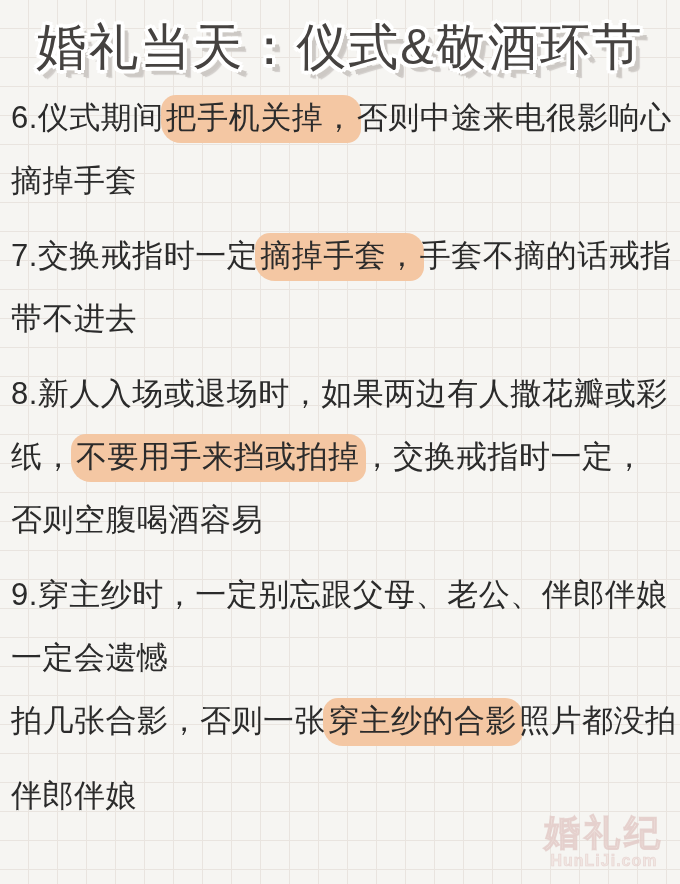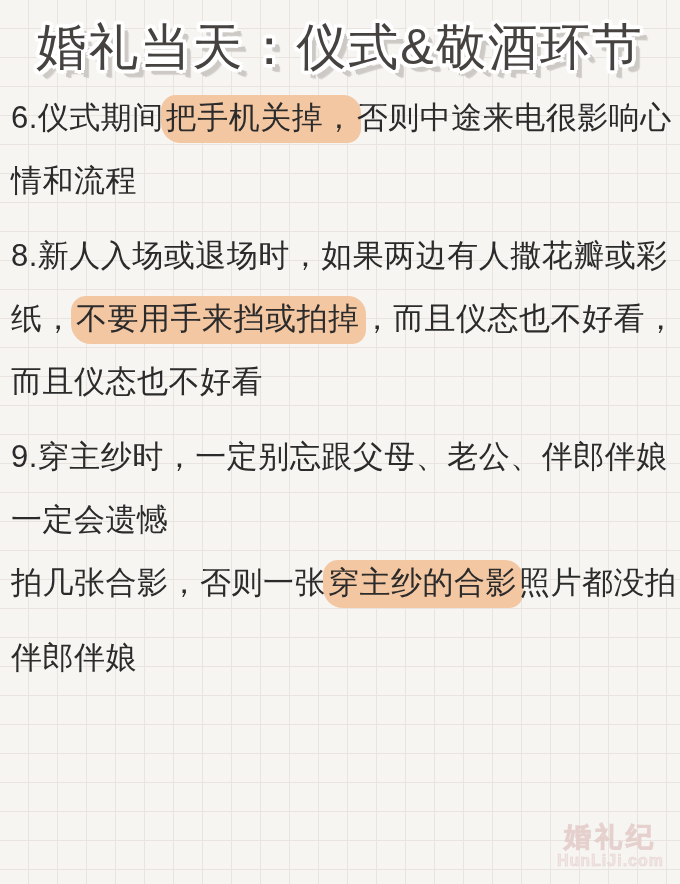--- a/index.html
+++ b/index.html
@@ -59,21 +59,21 @@
   
   .watermark{
     position:absolute;
     right:16px;
     bottom:14px;
     text-align:center;
     pointer-events:none;
     line-height:1.1;
   }
   .wm-brand{
-    font-size:27px;
+    font-size:36px;
     font-weight:bold;
     letter-spacing:4px;
     color:rgba(236,217,214,0.55);
     -webkit-text-stroke:1px rgba(223,196,193,0.65);
   }
   .wm-domain{
     font-size:16px;
     font-weight:bold;
     letter-spacing:1px;
     color:rgba(236,217,214,0.55);
@@ -82,26 +82,30 @@
 </style>
 </head>
 <body>
 
 <div class="page">
   <h1 class="title">婚礼当天：仪式&amp;敬酒环节</h1>
 
   <div class="tips">
       <div class="tip">
         <div class="tip-line"><span class="seg">6.仪式期间</span><span class="hl">把手机关掉，</span><span class="seg">否则中途来电很影响心</span></div>
-        <div class="tip-line"><span class="seg">情和流程</span></div>
+        <div class="tip-line"><span class="seg">摘掉手套</span></div>
+      </div>
+      <div class="tip">
+        <div class="tip-line"><span class="seg">7.交换戒指时一定</span><span class="hl">摘掉手套，</span><span class="seg">手套不摘的话戒指</span></div>
+        <div class="tip-line"><span class="seg">带不进去</span></div>
       </div>
       <div class="tip">
         <div class="tip-line"><span class="seg">8.新人入场或退场时，如果两边有人撒花瓣或彩</span></div>
-        <div class="tip-line"><span class="seg">纸，</span><span class="hl">不要用手来挡或拍掉</span><span class="seg">，而且仪态也不好看，</span></div>
-        <div class="tip-line"><span class="seg">而且仪态也不好看</span></div>
+        <div class="tip-line"><span class="seg">纸，</span><span class="hl">不要用手来挡或拍掉</span><span class="seg">，交换戒指时一定，</span></div>
+        <div class="tip-line"><span class="seg">否则空腹喝酒容易</span></div>
       </div>
       <div class="tip">
         <div class="tip-line"><span class="seg">9.穿主纱时，一定别忘跟父母、老公、伴郎伴娘</span></div>
         <div class="tip-line"><span class="seg">一定会遗憾</span></div>
         <div class="tip-line"><span class="seg">拍几张合影，否则一张</span><span class="hl">穿主纱的合影</span><span class="seg">照片都没拍</span></div>
       </div>
       <div class="tip">
         <div class="tip-line"><span class="seg">伴郎伴娘</span></div>
       </div>
     </div>

